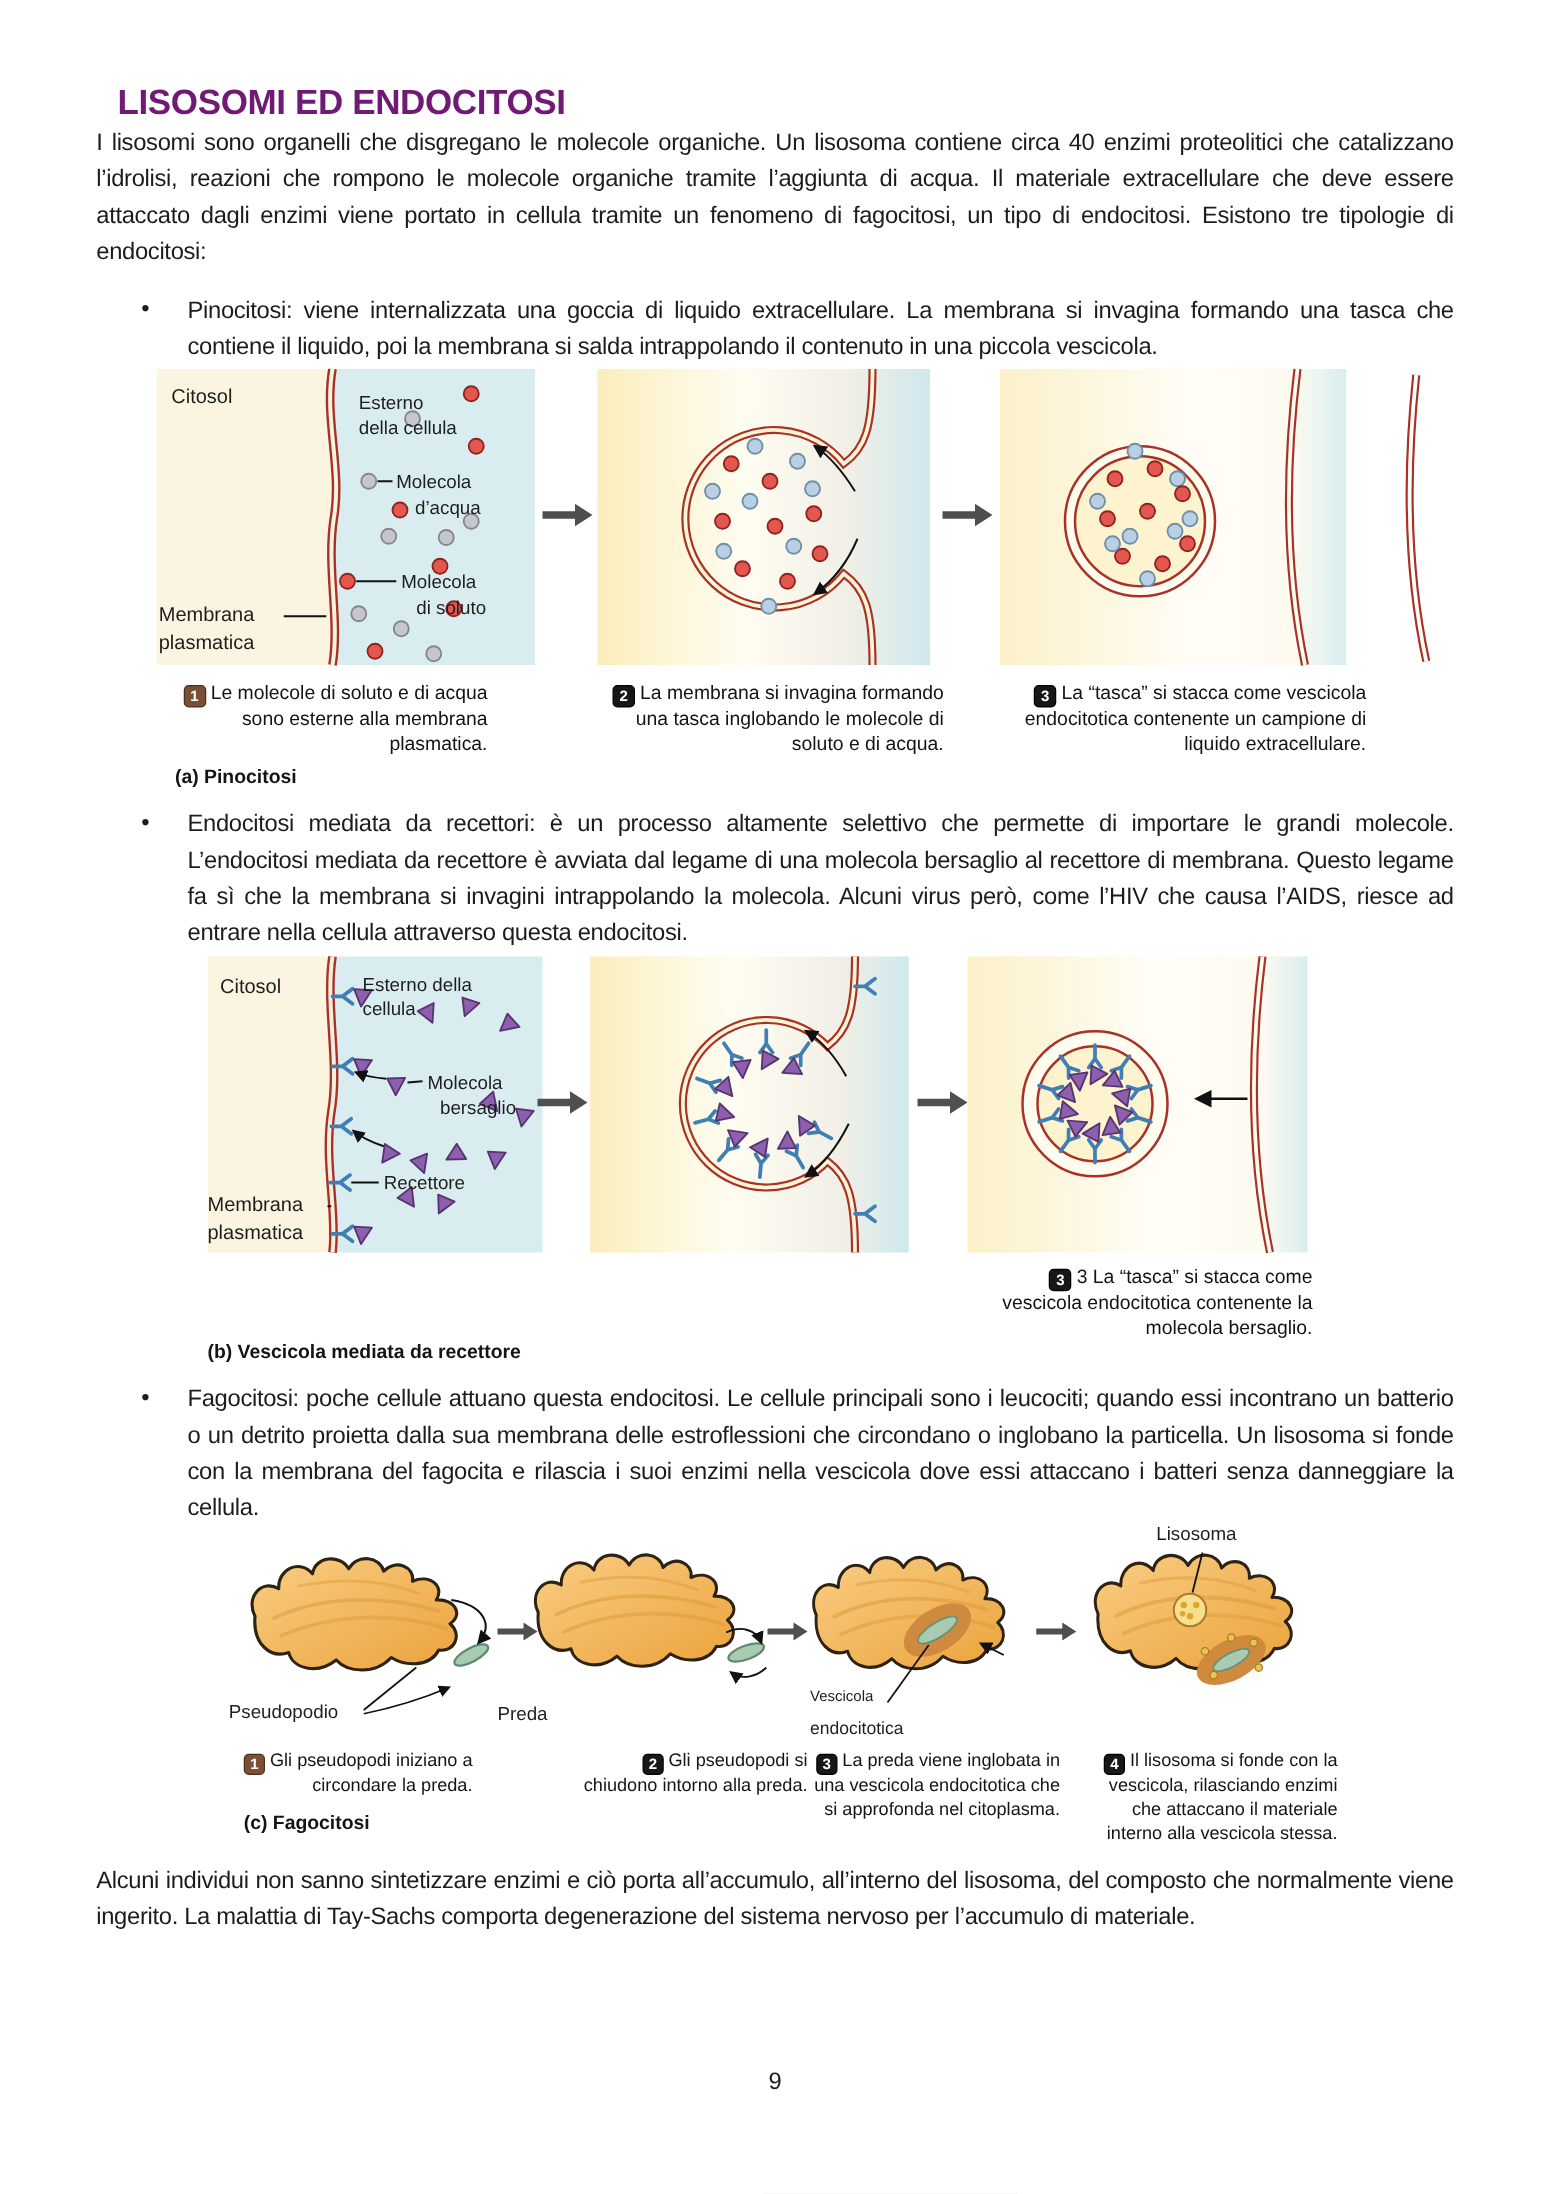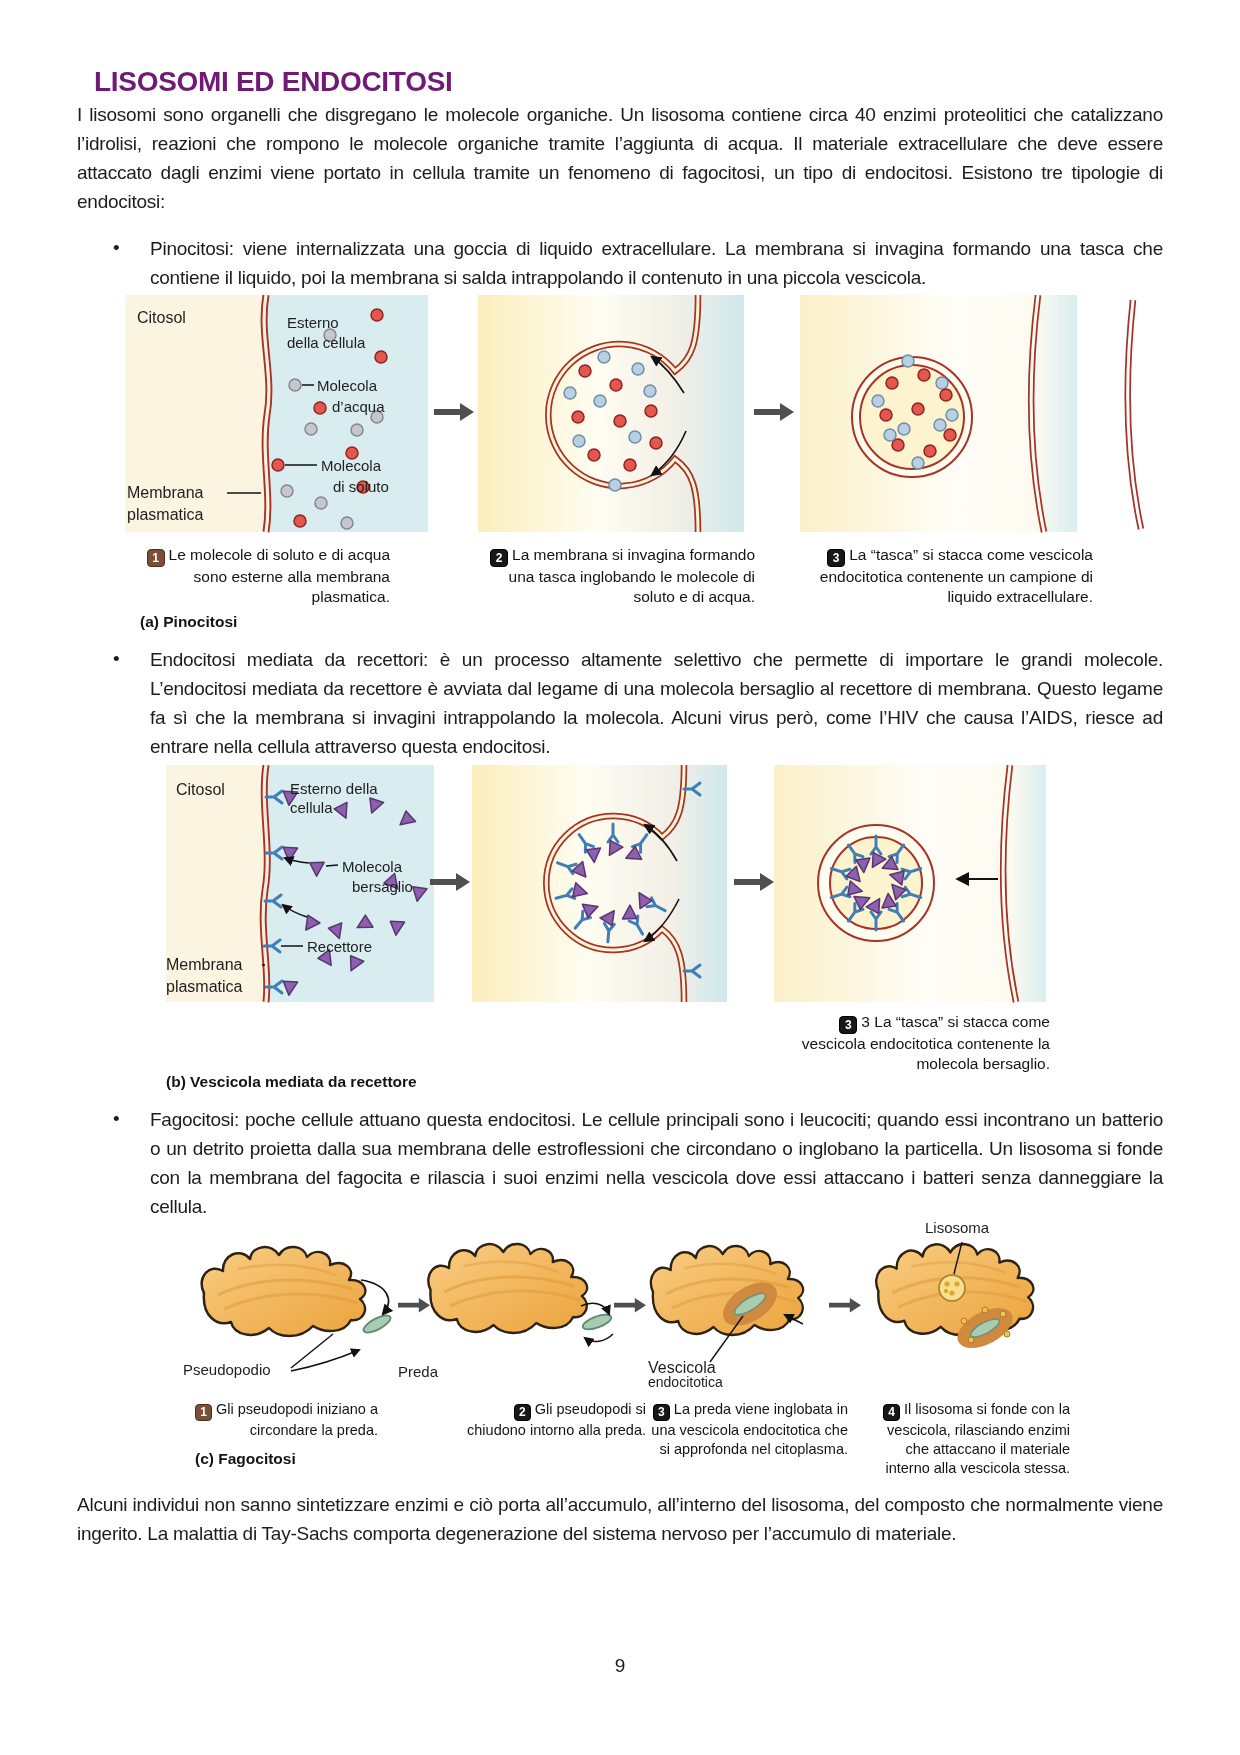--- a/index.html
+++ b/index.html
@@ -407,21 +407,21 @@
         <circle cx="806" cy="118" r="3" fill="#e9c648" stroke="#a8792e" stroke-width="1"></circle>
         <circle cx="838" cy="92" r="3" fill="#e9c648" stroke="#a8792e" stroke-width="1"></circle>
         <circle cx="842" cy="112" r="3" fill="#e9c648" stroke="#a8792e" stroke-width="1"></circle>
         <circle cx="820" cy="88" r="3" fill="#e9c648" stroke="#a8792e" stroke-width="1"></circle>
       </g>
       <path d="M797,20 L789,52" stroke="#111" stroke-width="1.4"></path>
     </svg>
 
     <span class="dlabel" style="left:18px;top:138px">Pseudopodio</span>
     <span class="dlabel" style="left:233px;top:140px">Preda</span>
-    <span class="dlabel" style="left:483px;top:136px;font-size:16px">Vescicola</span>
+    <span class="dlabel" style="left:483px;top:126px;font-size:12px">Vescicola</span>
     <span class="dlabel" style="left:483px;top:151px;font-size:14px">endocitotica</span>
     <span class="dlabel" style="left:760px;top:-4px">Lisosoma</span>
 
     <div class="cap" style="left:8px;top:178px;width:205px;font-size:14.5px;line-height:19px">
       <span class="badge brown" style="width:15px;height:15px">1</span><span>Gli pseudopodi iniziano a circondare la preda.</span>
     </div>
     <div class="cap" style="left:286px;top:178px;width:195px;font-size:14.5px;line-height:19px">
       <span class="badge black" style="width:15px;height:15px">2</span><span>Gli pseudopodi si chiudono intorno alla preda.</span>
     </div>
     <div class="cap" style="left:483px;top:178px;width:200px;font-size:14.5px;line-height:19px">

